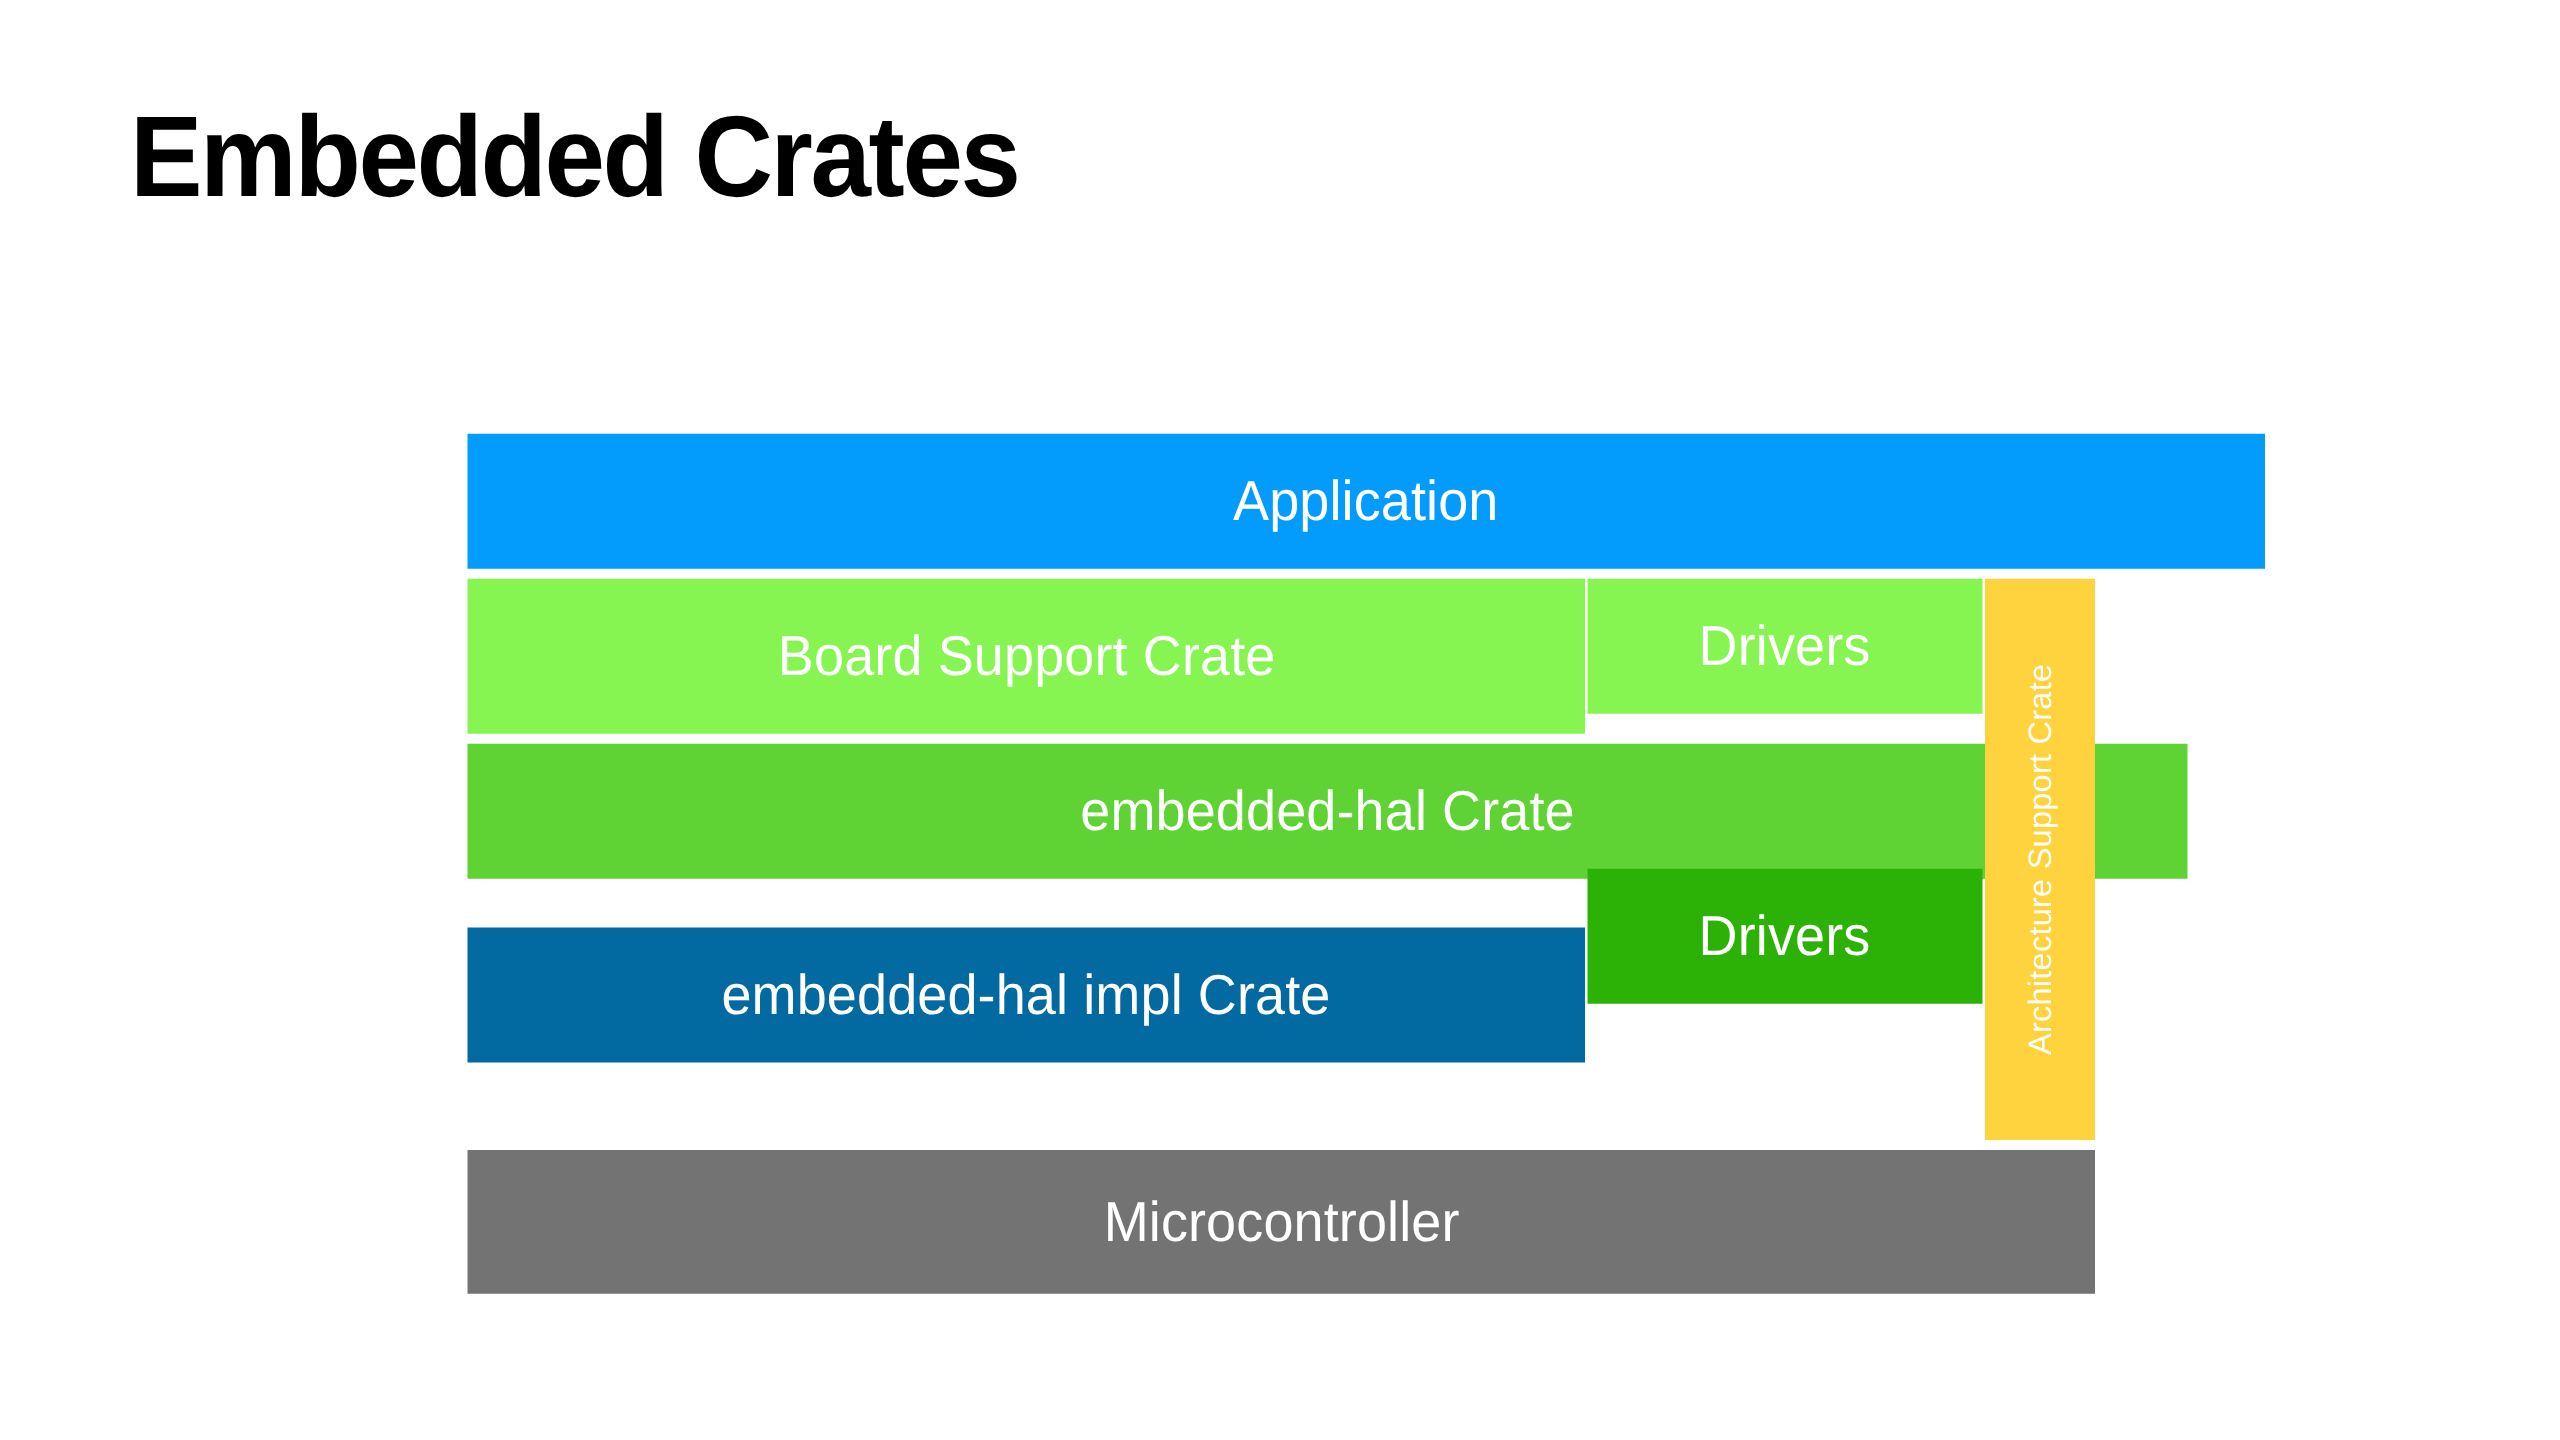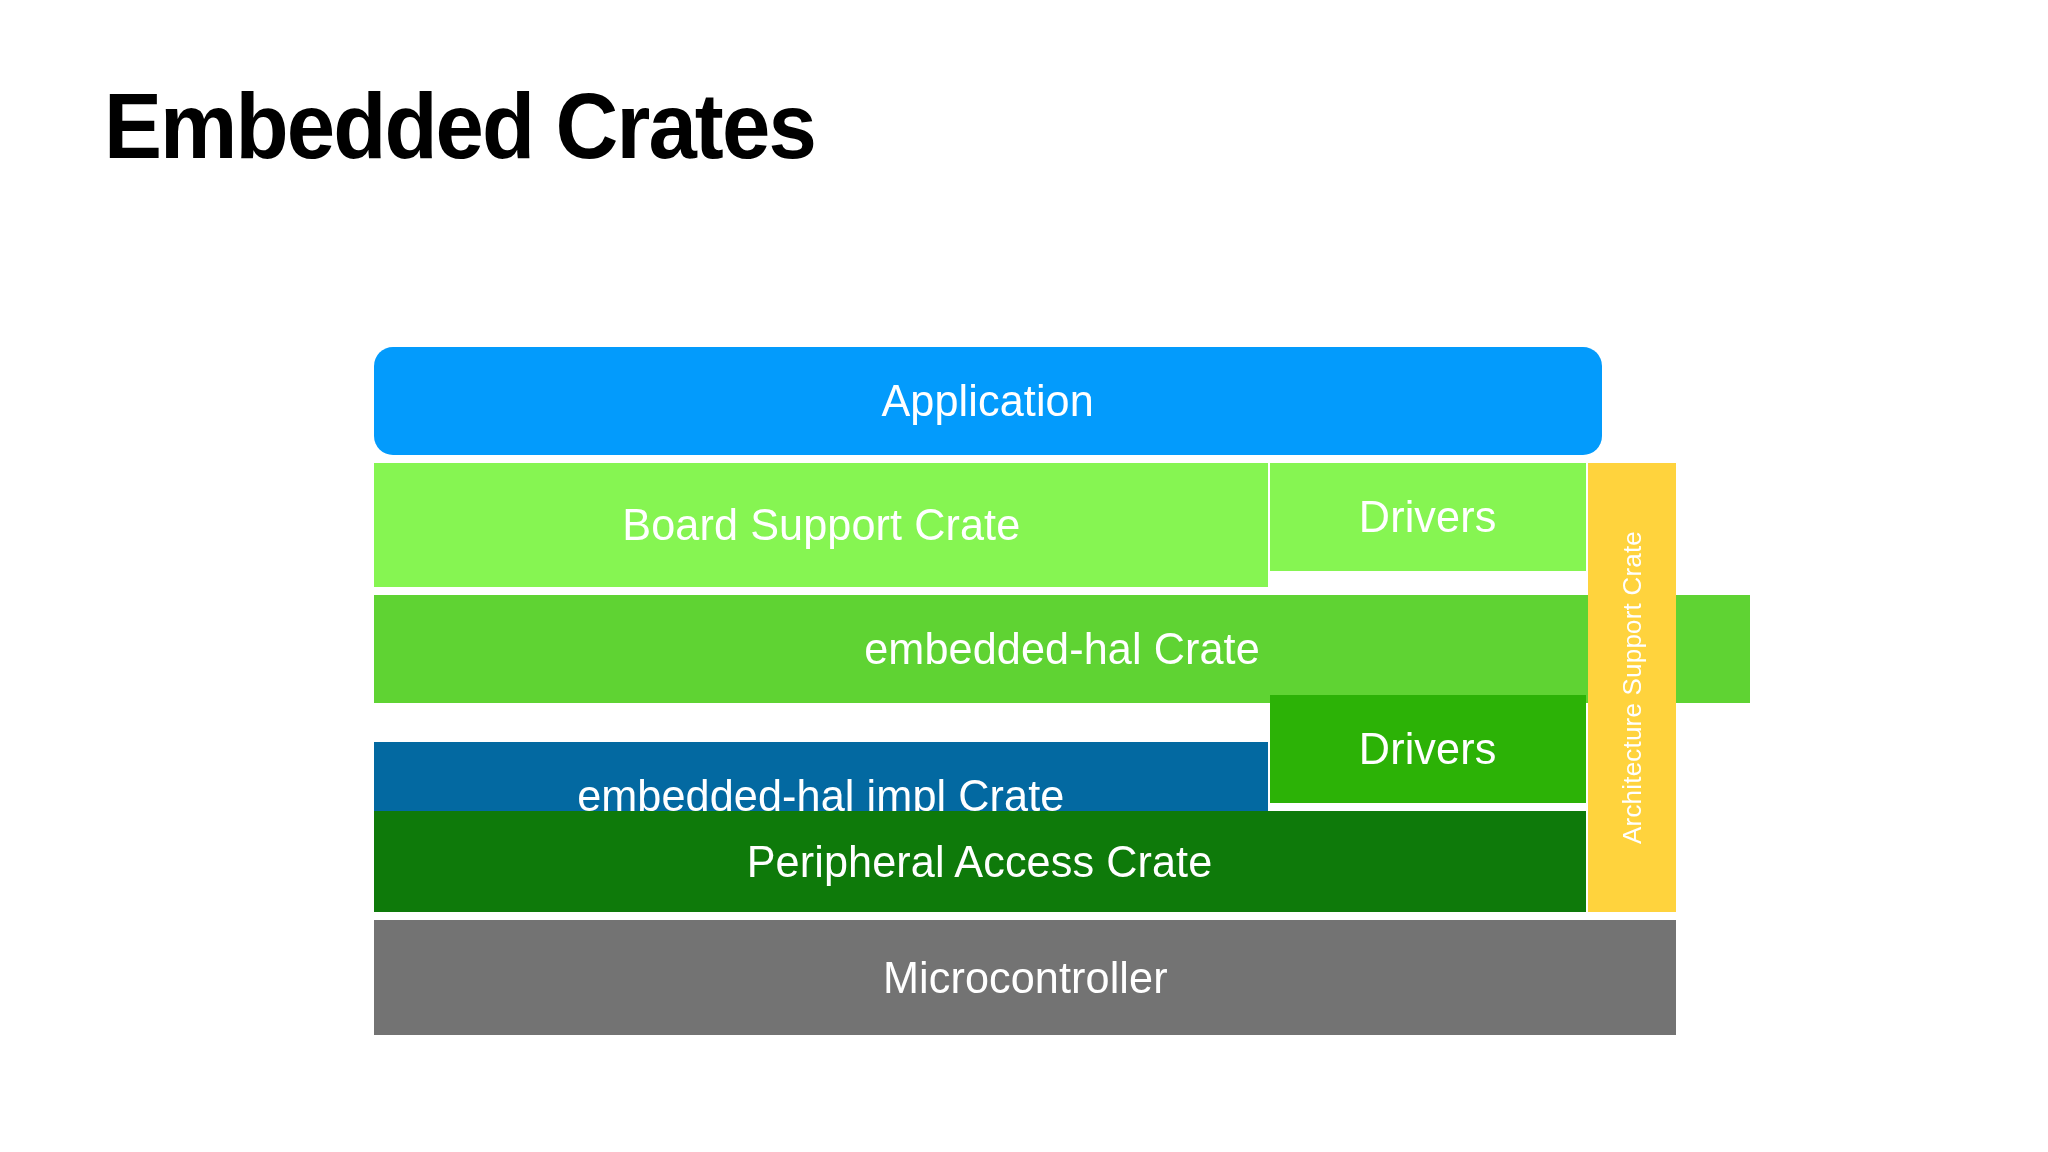--- a/index.html
+++ b/index.html
@@ -66,23 +66,22 @@
 
   .layer-label {
     display: block;
     transform: scaleX(0.96);
   }
 
   
   .row-application {
     left: 0px;
     top: 0px;
-    width: 1228px;
+    width: 1438px;
     height: 108px;
-    border-radius: 19px;
   }
 
   
   .row-bsp-main {
     left: 0px;
     top: 116px;
     width: 894px;
     height: 124px;
   }
   .row-bsp-drivers {
@@ -175,23 +174,20 @@
     </div>
 
     <div class="layer row-halimpl-main" style="background-color: #0369a1; margin-top: 47px;">
       <span class="layer-label">embedded-hal impl Crate</span>
     </div>
 
     <div class="layer row-halimpl-drivers" style="background-color: rgb(44, 178, 6);">
       <span class="layer-label">Drivers</span>
     </div>
 
-    <div class="layer row-pac" style="background-color: rgb(14, 122, 10);">
-      <span class="layer-label">Peripheral Access Crate</span>
-    </div>
 
     <div class="layer row-mcu" style="background-color: #737373;">
       <span class="layer-label">Microcontroller</span>
     </div>
 
     <div class="layer col-arch" style="background-color: rgb(255, 211, 61);">
       <span class="vert-label">Architecture Support Crate</span>
     </div>
 
   </div>

